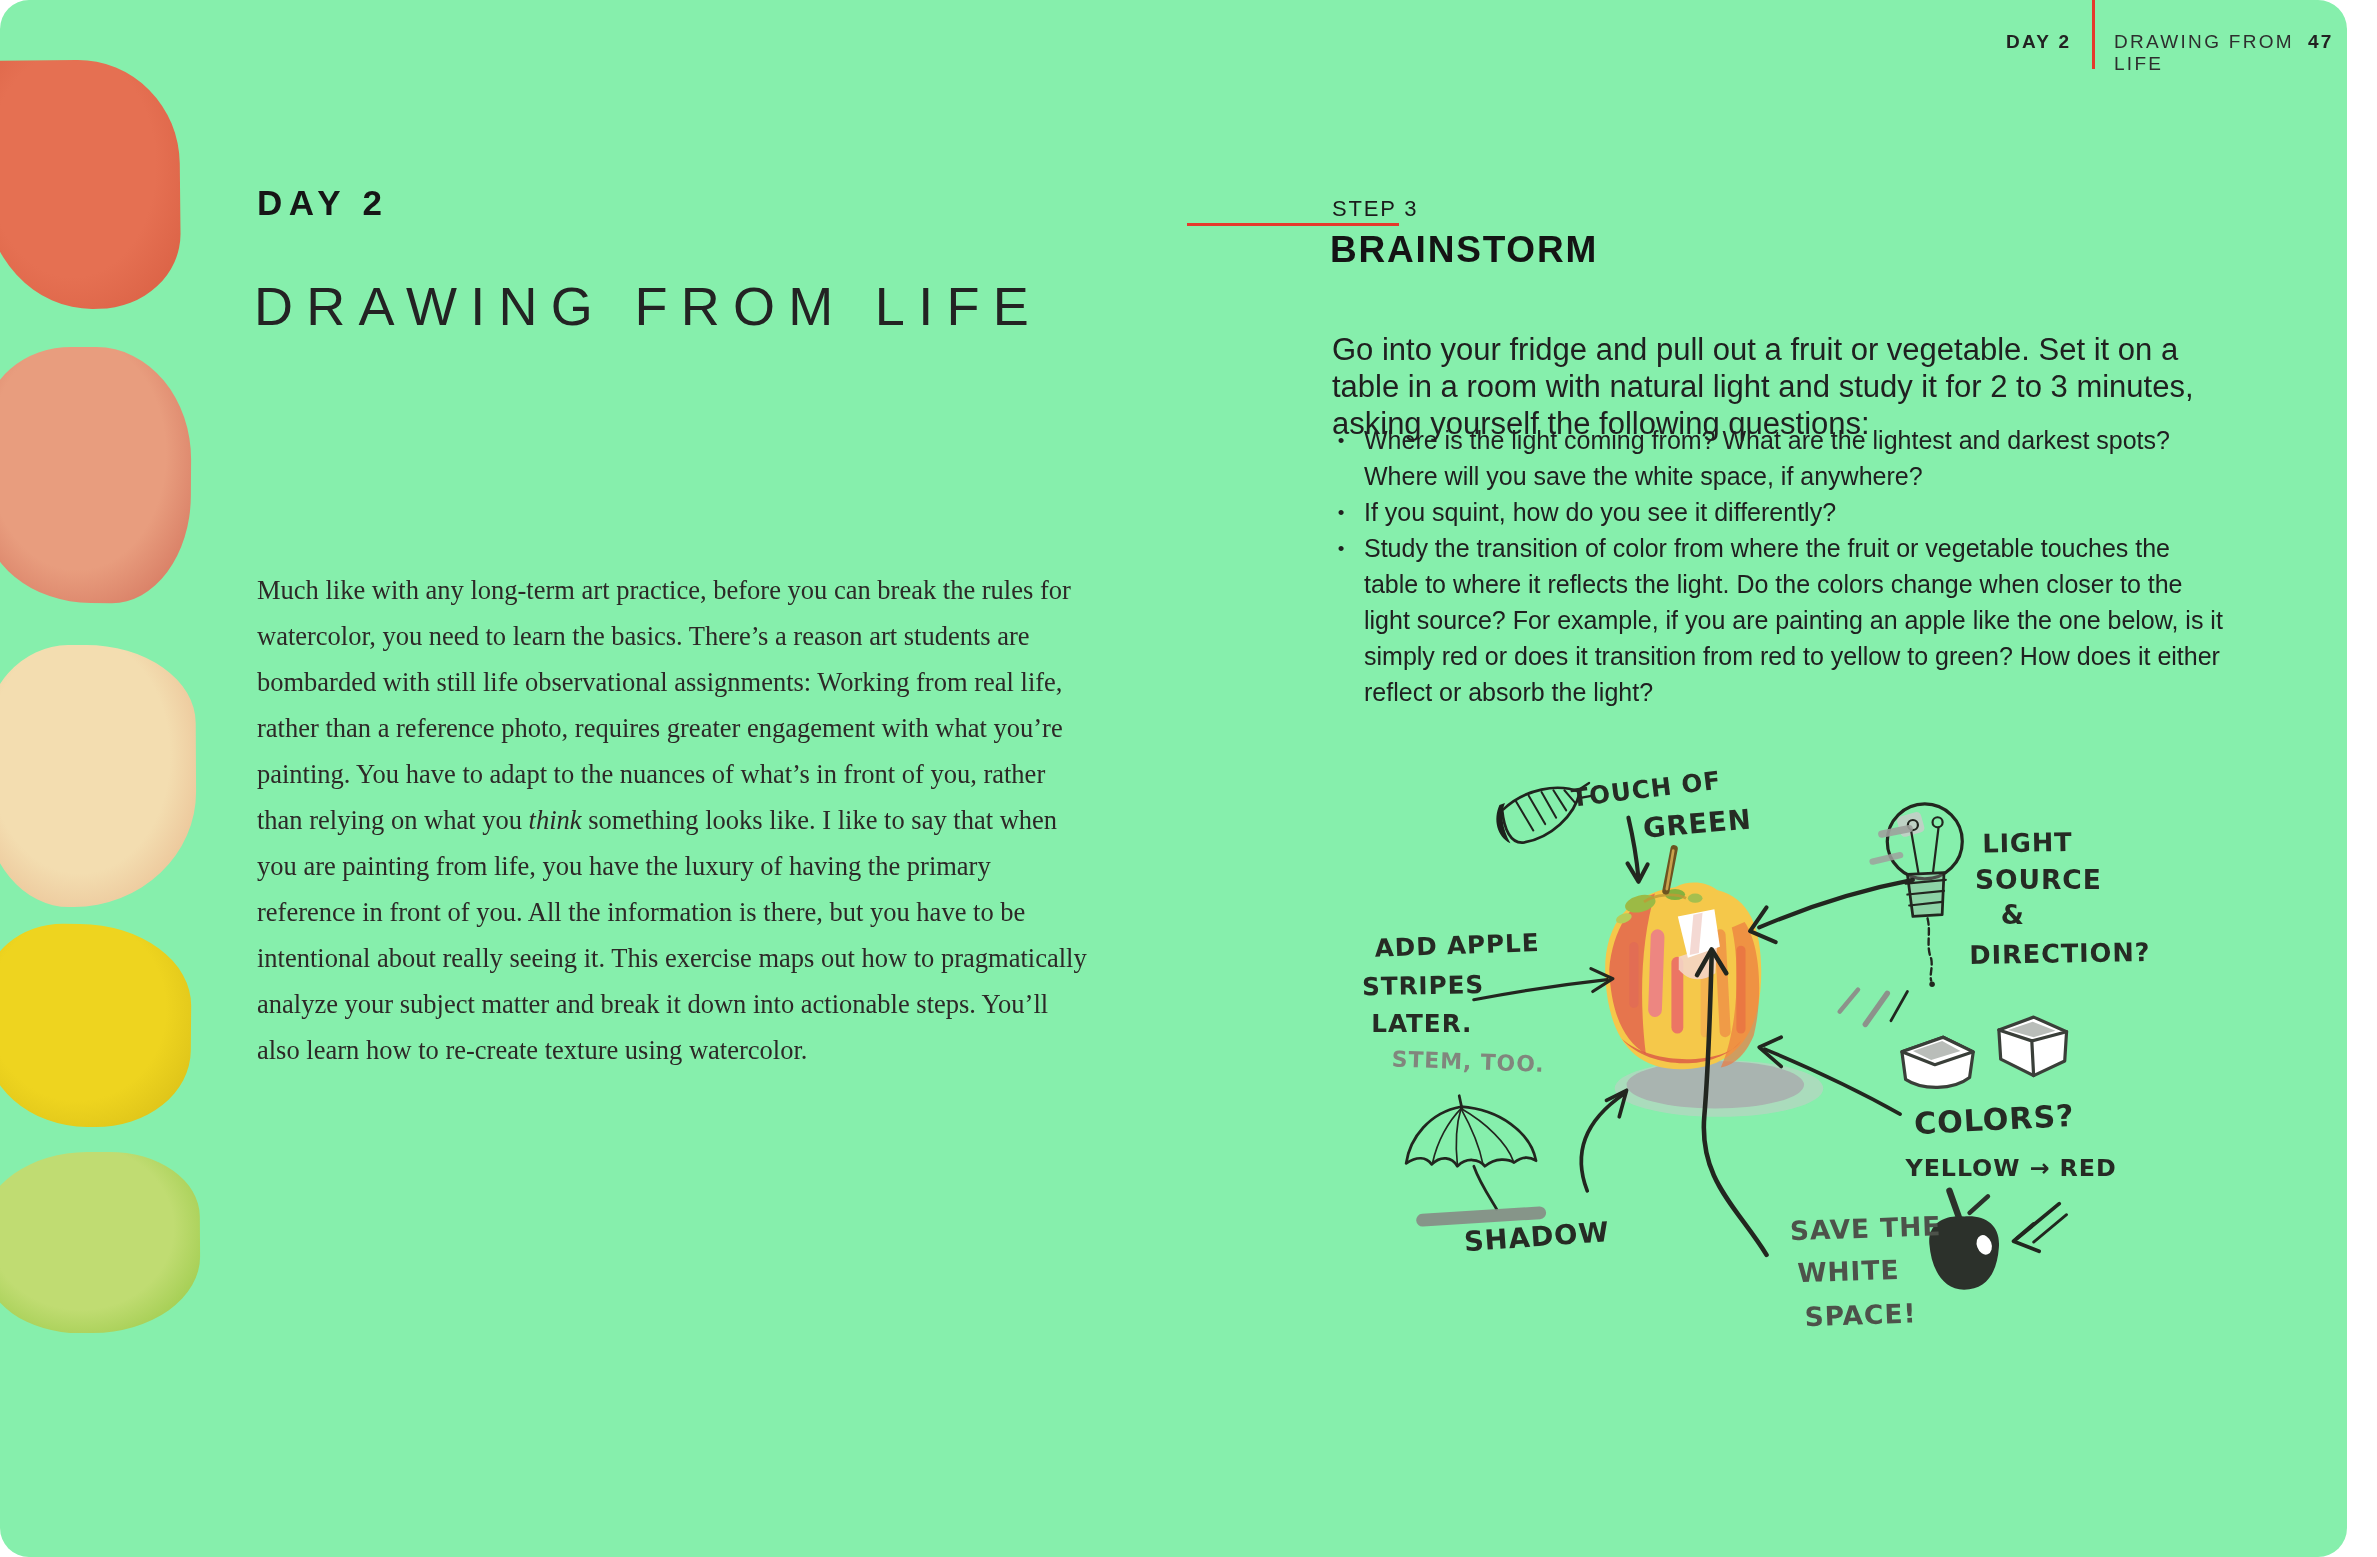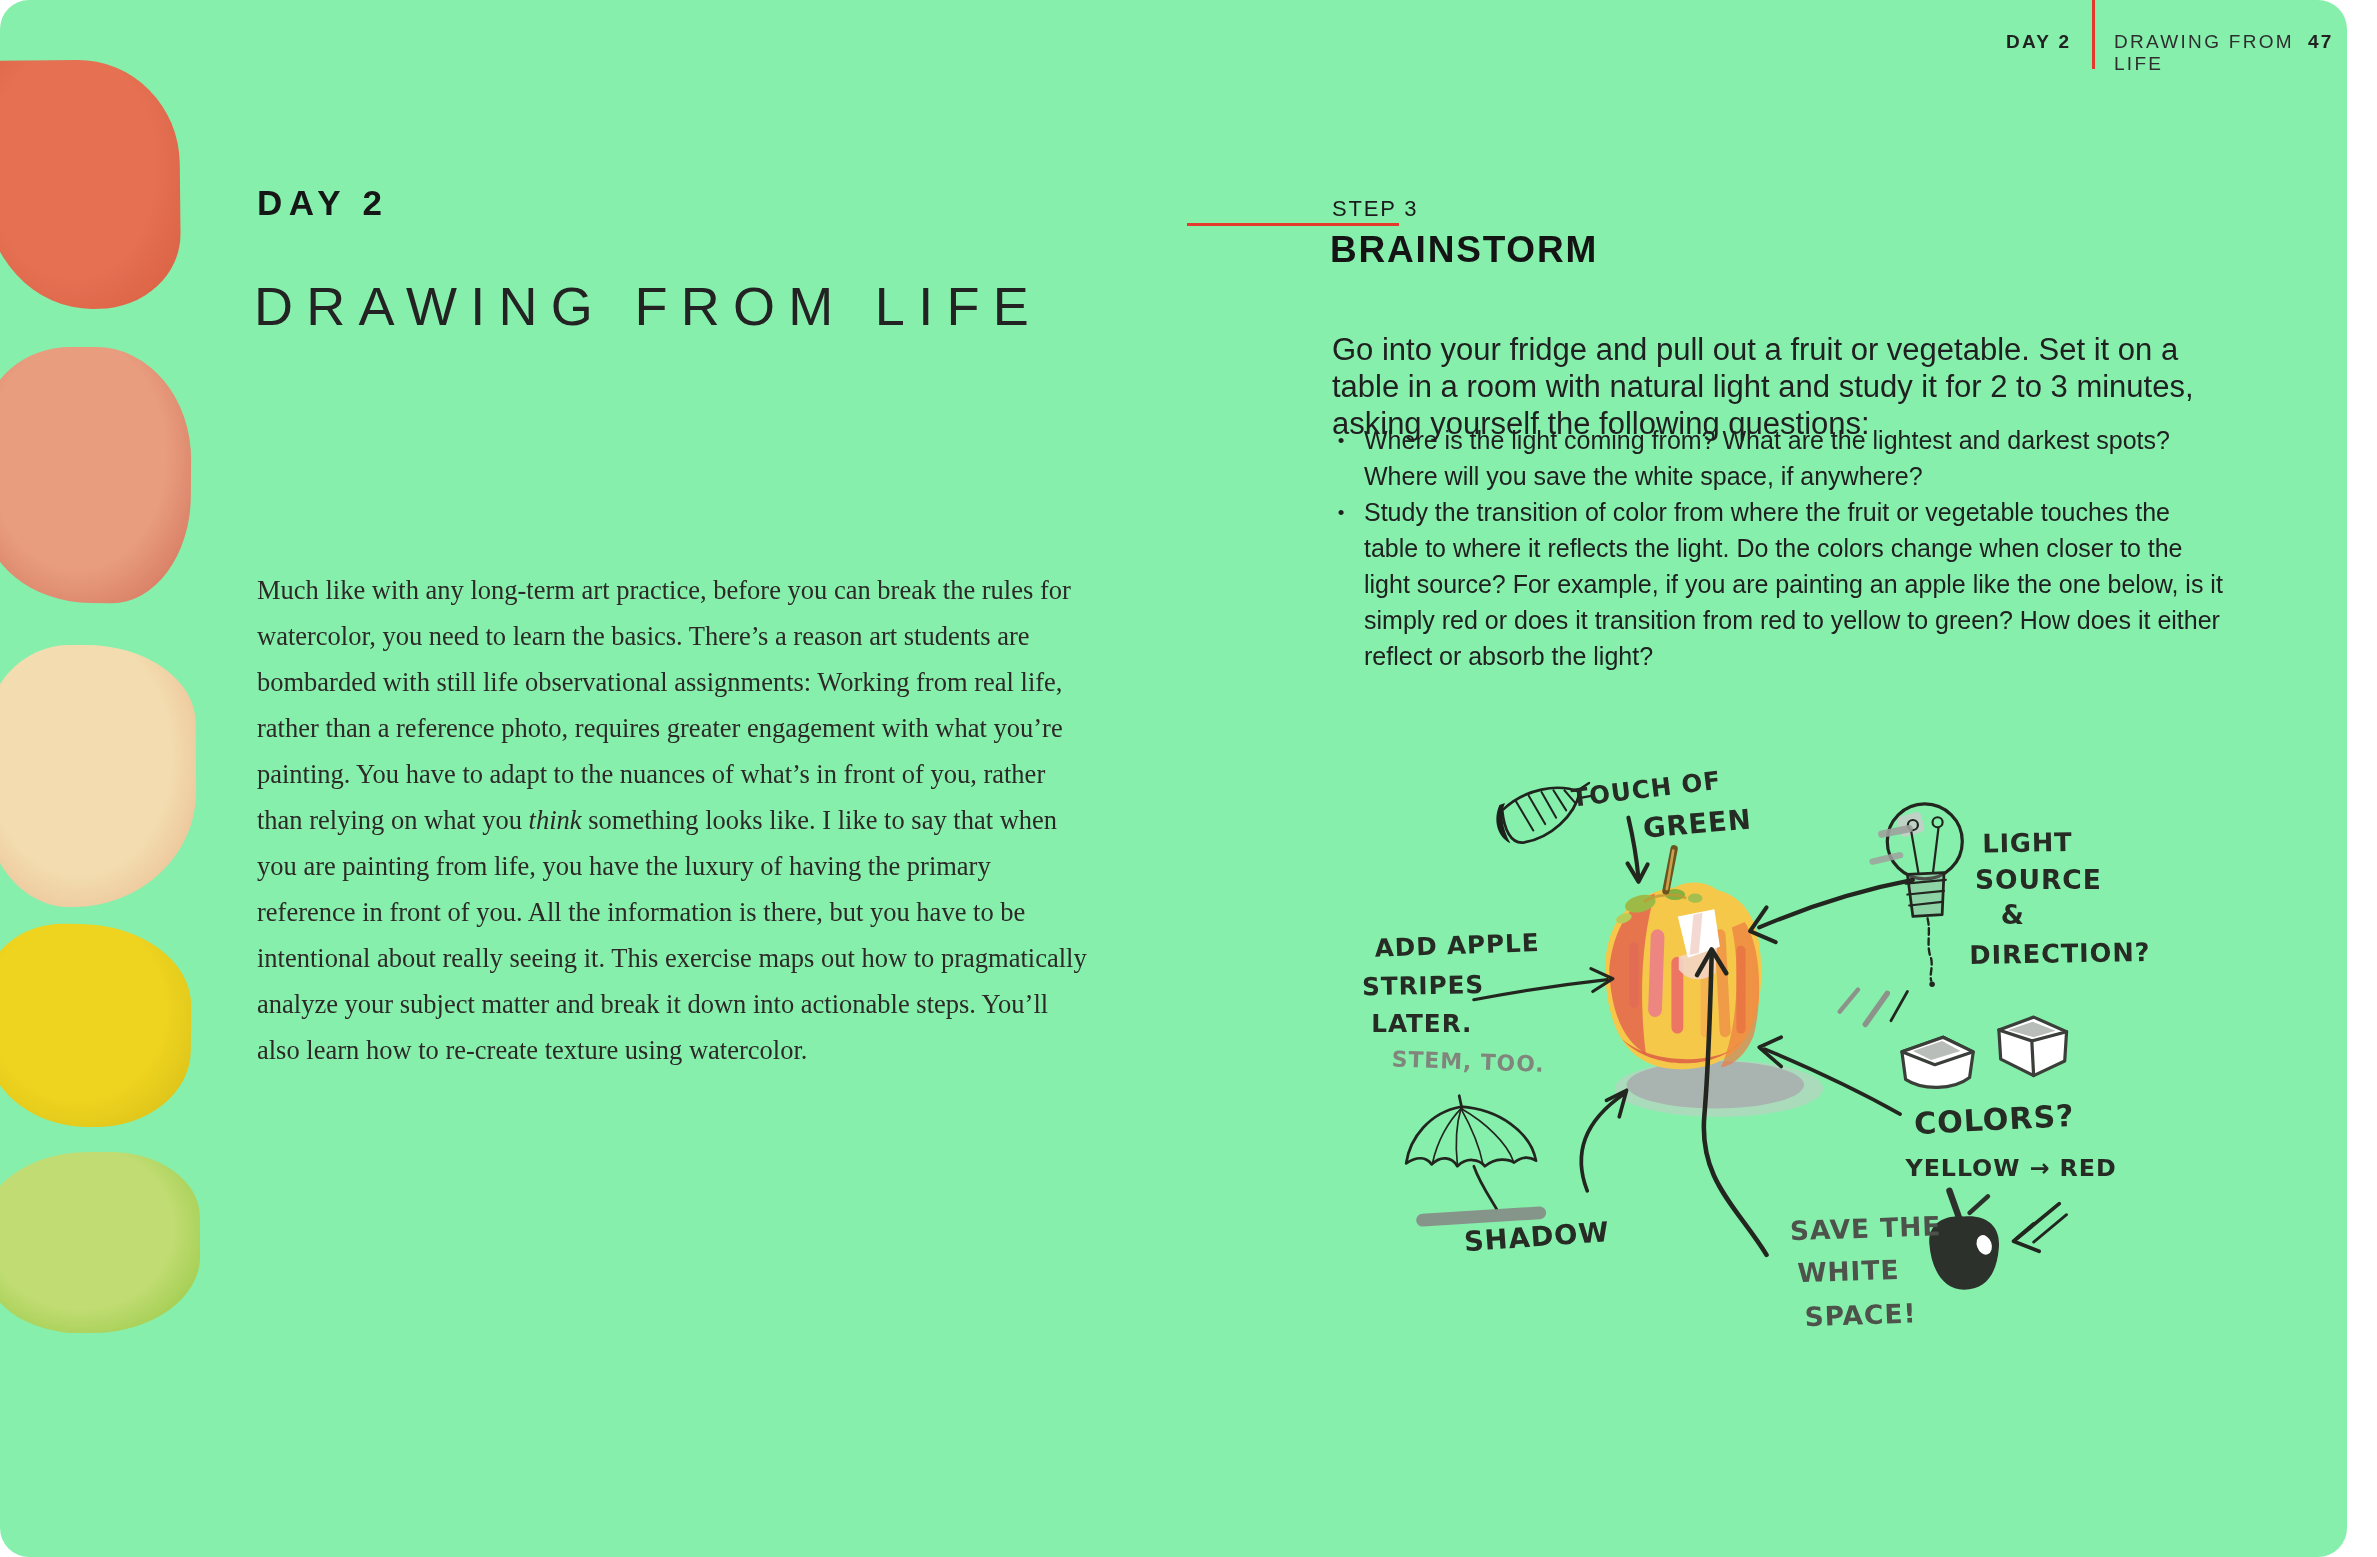--- a/index.html
+++ b/index.html
@@ -64,20 +64,21 @@
   <div class="big-title">DRAWING FROM LIFE</div>
   <p class="body-copy"><span>Much like with any long-term art practice, before you can break the rules for watercolor, you need to learn the basics. There’s a reason art students are bombarded with still life observational assignments: Working from real life, rather than a reference photo, requires greater engagement with what you’re painting. You have to adapt to the nuances of what’s in front of you, rather than relying on what you </span><em>think</em><span> something looks like. I like to say that when you are painting from life, you have the luxury of having the primary reference in front of you. All the information is there, but you have to be intentional about really seeing it. This exercise maps out how to pragmatically analyze your subject matter and break it down into actionable steps. You’ll also learn how to re-create texture using watercolor.</span></p>
 
   <div class="step-label">STEP 3</div>
   <div class="step-rule" style="background: rgb(229, 57, 43);"></div>
   <div class="step-title">BRAINSTORM</div>
   <p class="intro">Go into your fridge and pull out a fruit or vegetable. Set it on a table in a room with natural light and study it for 2 to 3 minutes, asking yourself the following questions:</p>
   <div class="bullets">
     <ul>
       <li>Where is the light coming from? What are the lightest and darkest spots? Where will you save the white space, if anywhere?</li>
+      <li>If you squint, how do you see it differently?</li>
       <li>Study the transition of color from where the fruit or vegetable touches the table to where it reflects the light. Do the colors change when closer to the light source? For example, if you are painting an apple like the one below, is it simply red or does it transition from red to yellow to green? How does it either reflect or absorb the light?</li>
     </ul>
   </div>
 
   <svg class="illo" width="860" height="622" viewBox="0 0 940 680">
 
     <g>
       <ellipse cx="400" cy="370" rx="114" ry="31" fill="#c8cccb" opacity="0.55"></ellipse>
       <ellipse cx="396" cy="366" rx="97" ry="26" fill="#a9afae" opacity="0.9"></ellipse>
     </g>

